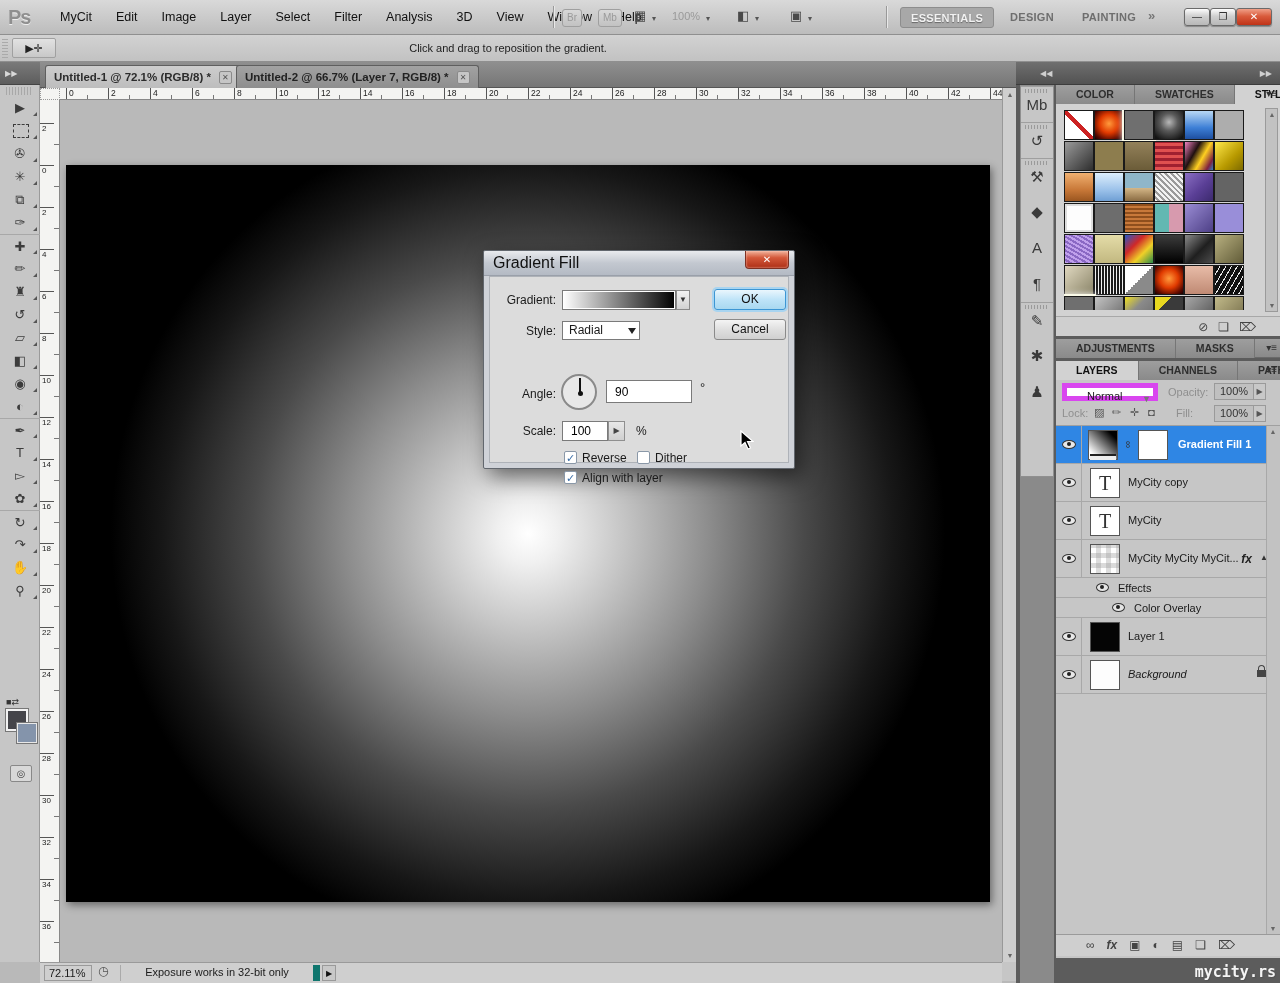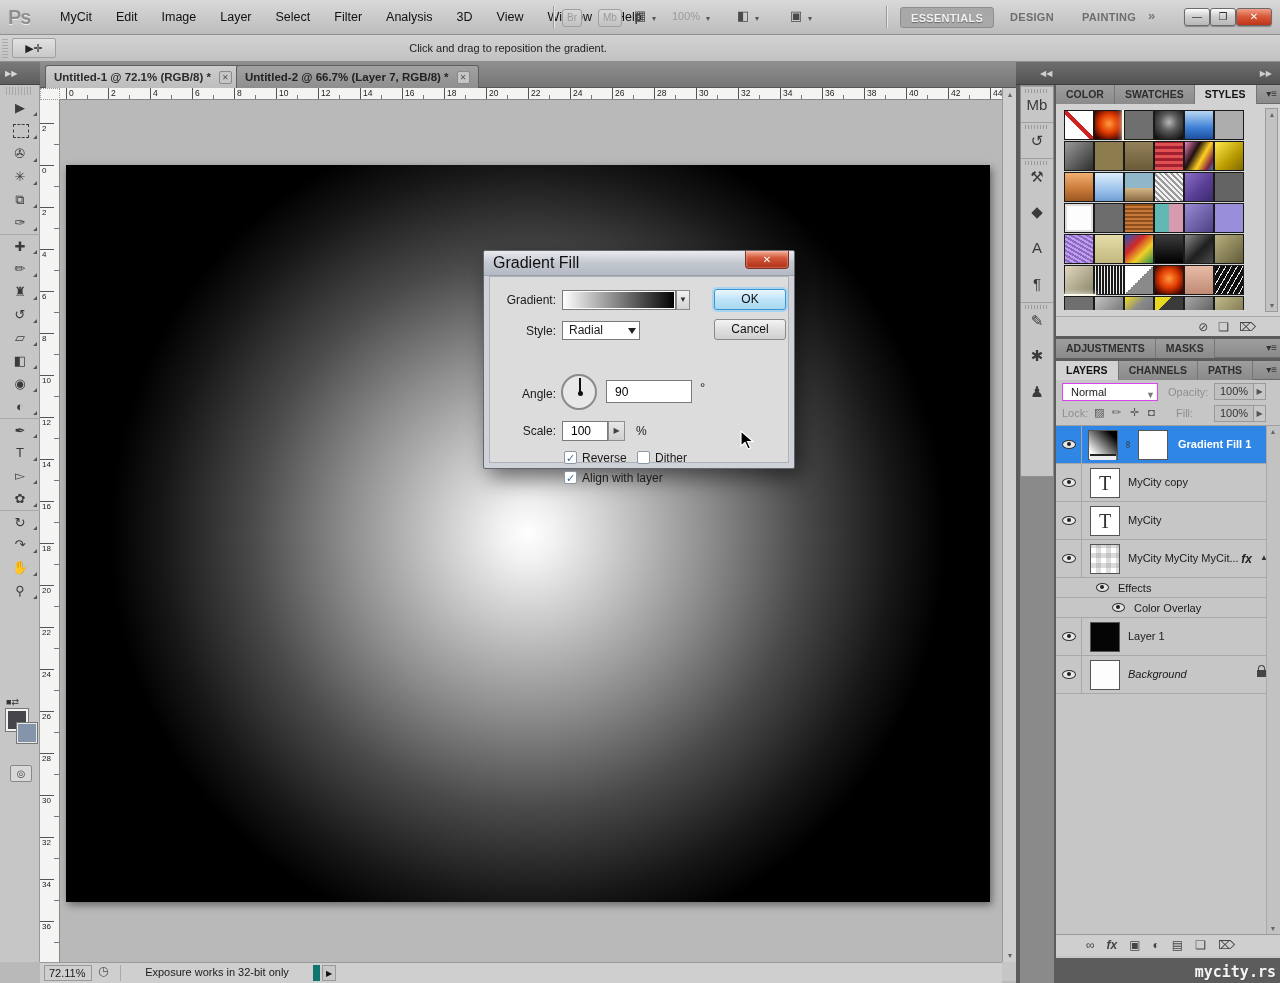--- a/index.html
+++ b/index.html
@@ -105,21 +105,21 @@
   #rightdock { position:absolute; left:1016px; top:85px; width:264px; height:898px; background:#5c5c5c; }
   #iconstrip { position:absolute; left:4px; top:0; width:34px; height:392px; background:#c6c6c6; border:1px solid #8f8f8f; }
   #iconstrip-tail { position:absolute; left:4px; top:392px; width:34px; height:506px; background:#8a8a8a; }
   .strip-ico { position:relative; width:32px; height:36px; text-align:center; line-height:36px; font-size:15px; color:#3a3a3a; }
   .strip-ico.strip-group-start { border-top:1px solid #9f9f9f; }
   .strip-ico.strip-group-start::before { content:""; position:absolute; left:4px; top:2px; right:4px; height:4px;
     background:repeating-linear-gradient(90deg,#9a9a9a 0 1px,transparent 1px 3px); }
 
   #panels { position:absolute; left:40px; top:0; width:224px; height:898px; }
   .ptabs { position:relative; height:19px; background:linear-gradient(#9e9e9e,#8a8a8a); border-bottom:1px solid #6a6a6a; display:flex; }
-  .ptab { height:19px; padding:0 10px; font-size:10.5px; font-weight:bold; color:#2e2e2e; line-height:19px;
+  .ptab { height:19px; padding:0 20px; font-size:10.5px; font-weight:bold; color:#2e2e2e; line-height:19px;
     border-right:1px solid #767676; background:linear-gradient(#9e9e9e,#8a8a8a); }
   .ptab.active { background:#d2d2d2; color:#111; }
   .pmenu { position:absolute; right:3px; top:3px; font-size:10px; color:#333; }
 
   #styles-body { position:relative; height:212px; background:#d2d2d2; }
   #styles-grid { position:absolute; left:8px; top:6px; width:186px; height:200px; overflow:hidden;
     display:flex; flex-wrap:wrap; }
   .swatch { width:30px; height:30px; border:1px solid #1a1a1a; margin:0 0 1px 0; background:#888; position:relative; }
   .swatch-none { background:#fff !important; }
   .swatch-none::after { content:""; position:absolute; inset:0;
@@ -128,22 +128,22 @@
   .swatch-outline { background:#fdfdfd !important; box-shadow:inset 0 0 0 2px #ddd; }
   #styles-vscroll { position:absolute; right:2px; top:4px; width:13px; height:204px; background:#c2c2c2; border:1px solid #9a9a9a; }
   #styles-footer { position:relative; height:20px; background:#cfcfcf; border-top:1px solid #a8a8a8; }
   .footer-ico { display:inline-block; font-size:12px; color:#444; margin-left:10px; line-height:20px; }
   #styles-footer .row { position:absolute; right:24px; top:0; }
 
   #adj-tabs { margin-top:3px; }
   #layer-tabs { margin-top:3px; }
   #layers-body { position:relative; height:578px; background:#c6c6c6; }
   #blend-row { position:relative; height:24px; padding-top:4px; }
-  #blend-select { position:absolute; left:6px; top:3px; width:96px; height:18px; background:#fff; border:1px solid #d946ef;
-    font-size:11px; line-height:16px; padding-left:8px; }
+  #blend-select { position:absolute; left:6px; top:3px; width:96px; height:18px; background:#fff; border:5px solid #d946ef;
+    font-size:11px; line-height:16px; padding-left:20px; }
   #blend-select .dd { position:absolute; right:2px; top:3px; font-size:9px; color:#777; }
   .gray-label { color:#8f8f8f; font-size:11px; }
   #opacity-label { position:absolute; left:112px; top:6px; }
   .val-box { position:absolute; width:40px; height:17px; background:#c0c0c0; border:1px solid #9a9a9a; font-size:11px;
     text-align:center; line-height:15px; color:#333; }
   .val-chev { position:absolute; width:12px; height:17px; border:1px solid #9a9a9a; border-left:none; font-size:8px;
     text-align:center; line-height:15px; color:#555; background:#c8c8c8; }
   #lock-row { position:relative; height:22px; border-bottom:1px solid #a0a0a0; }
   #lock-label { position:absolute; left:6px; top:3px; }
   .lock-ico { position:absolute; top:2px; font-size:11px; color:#555; }

